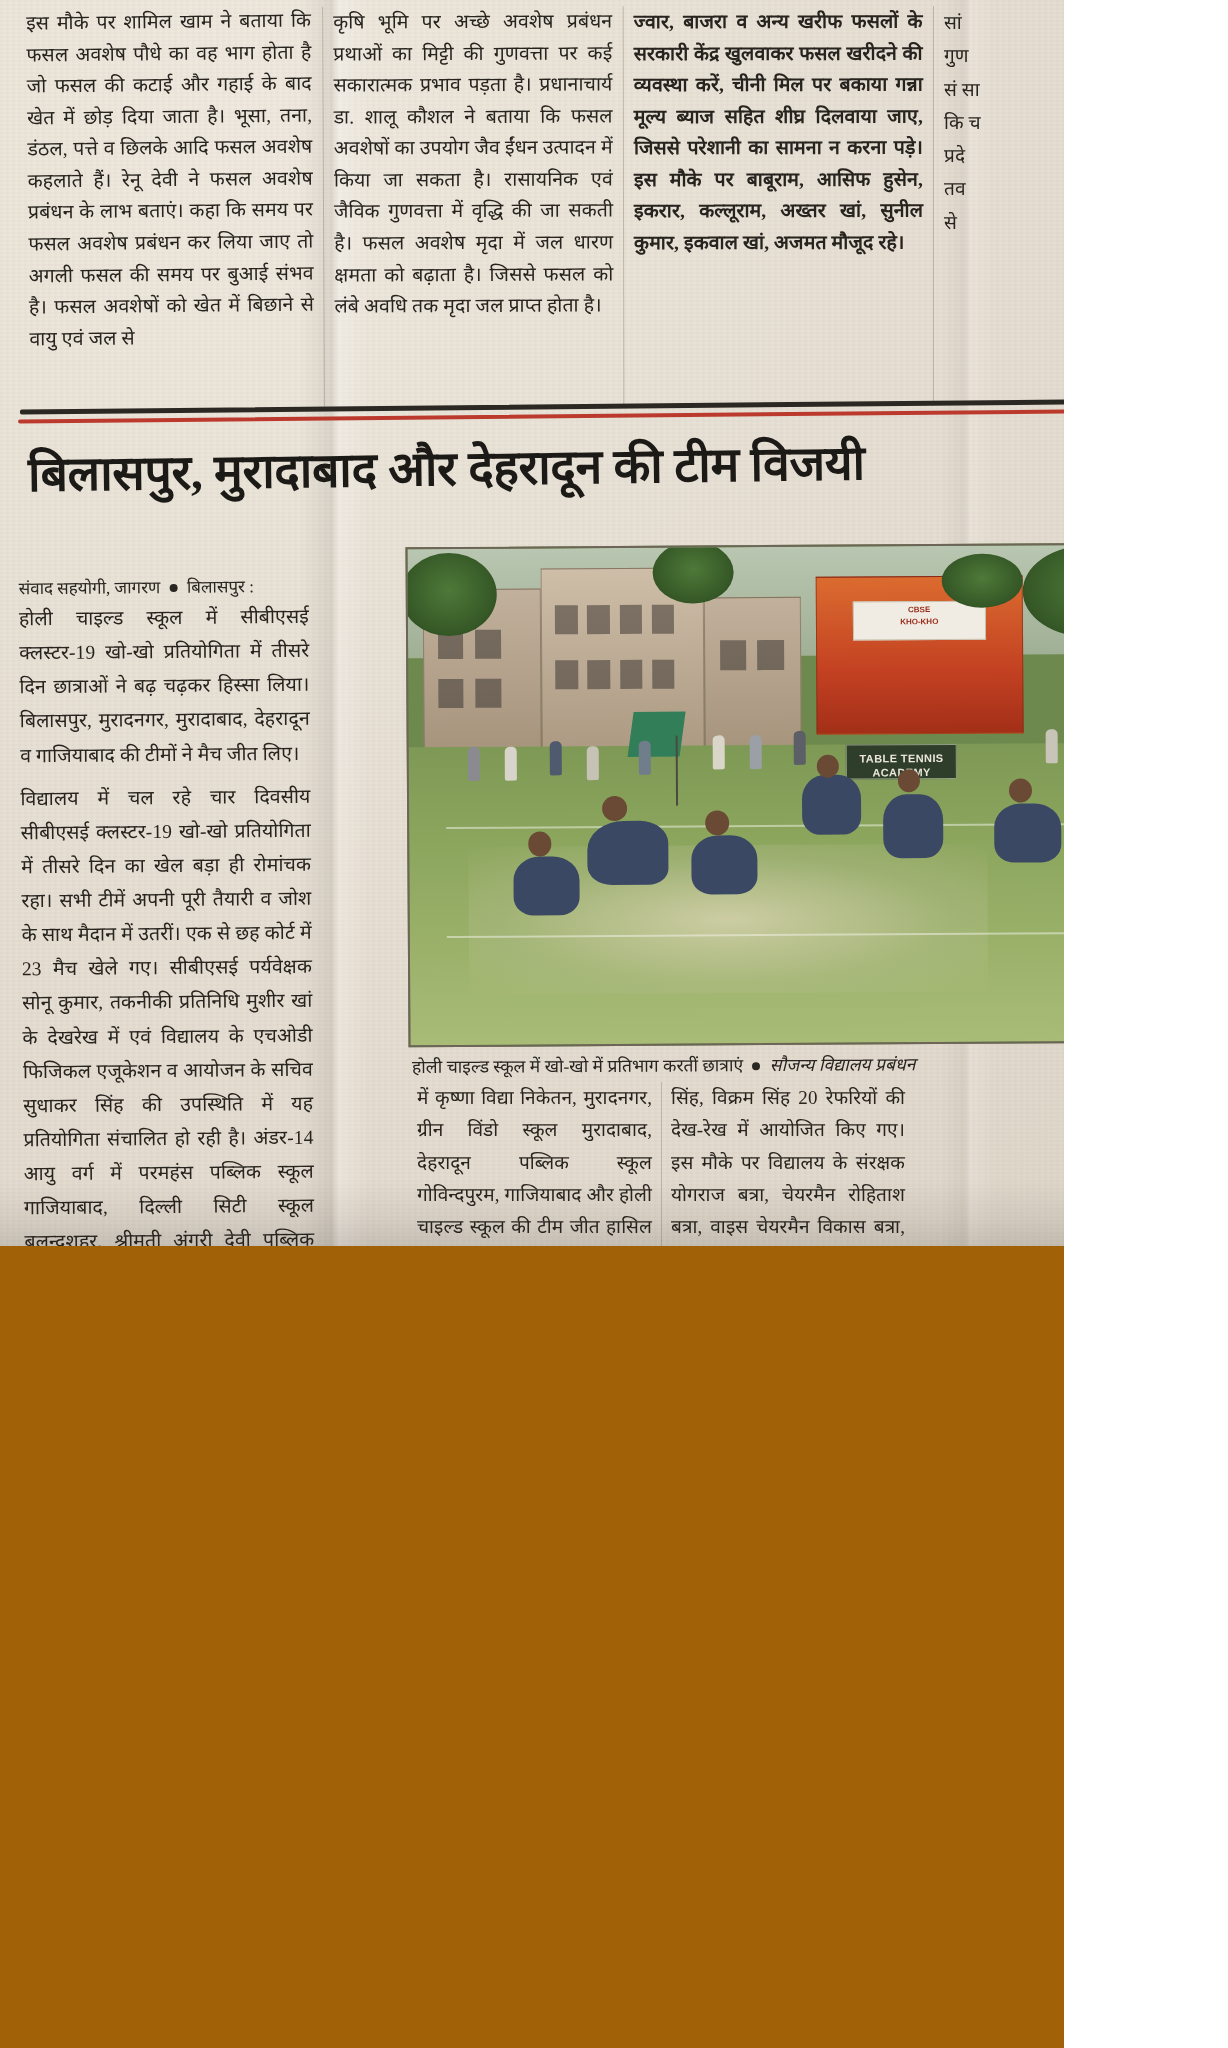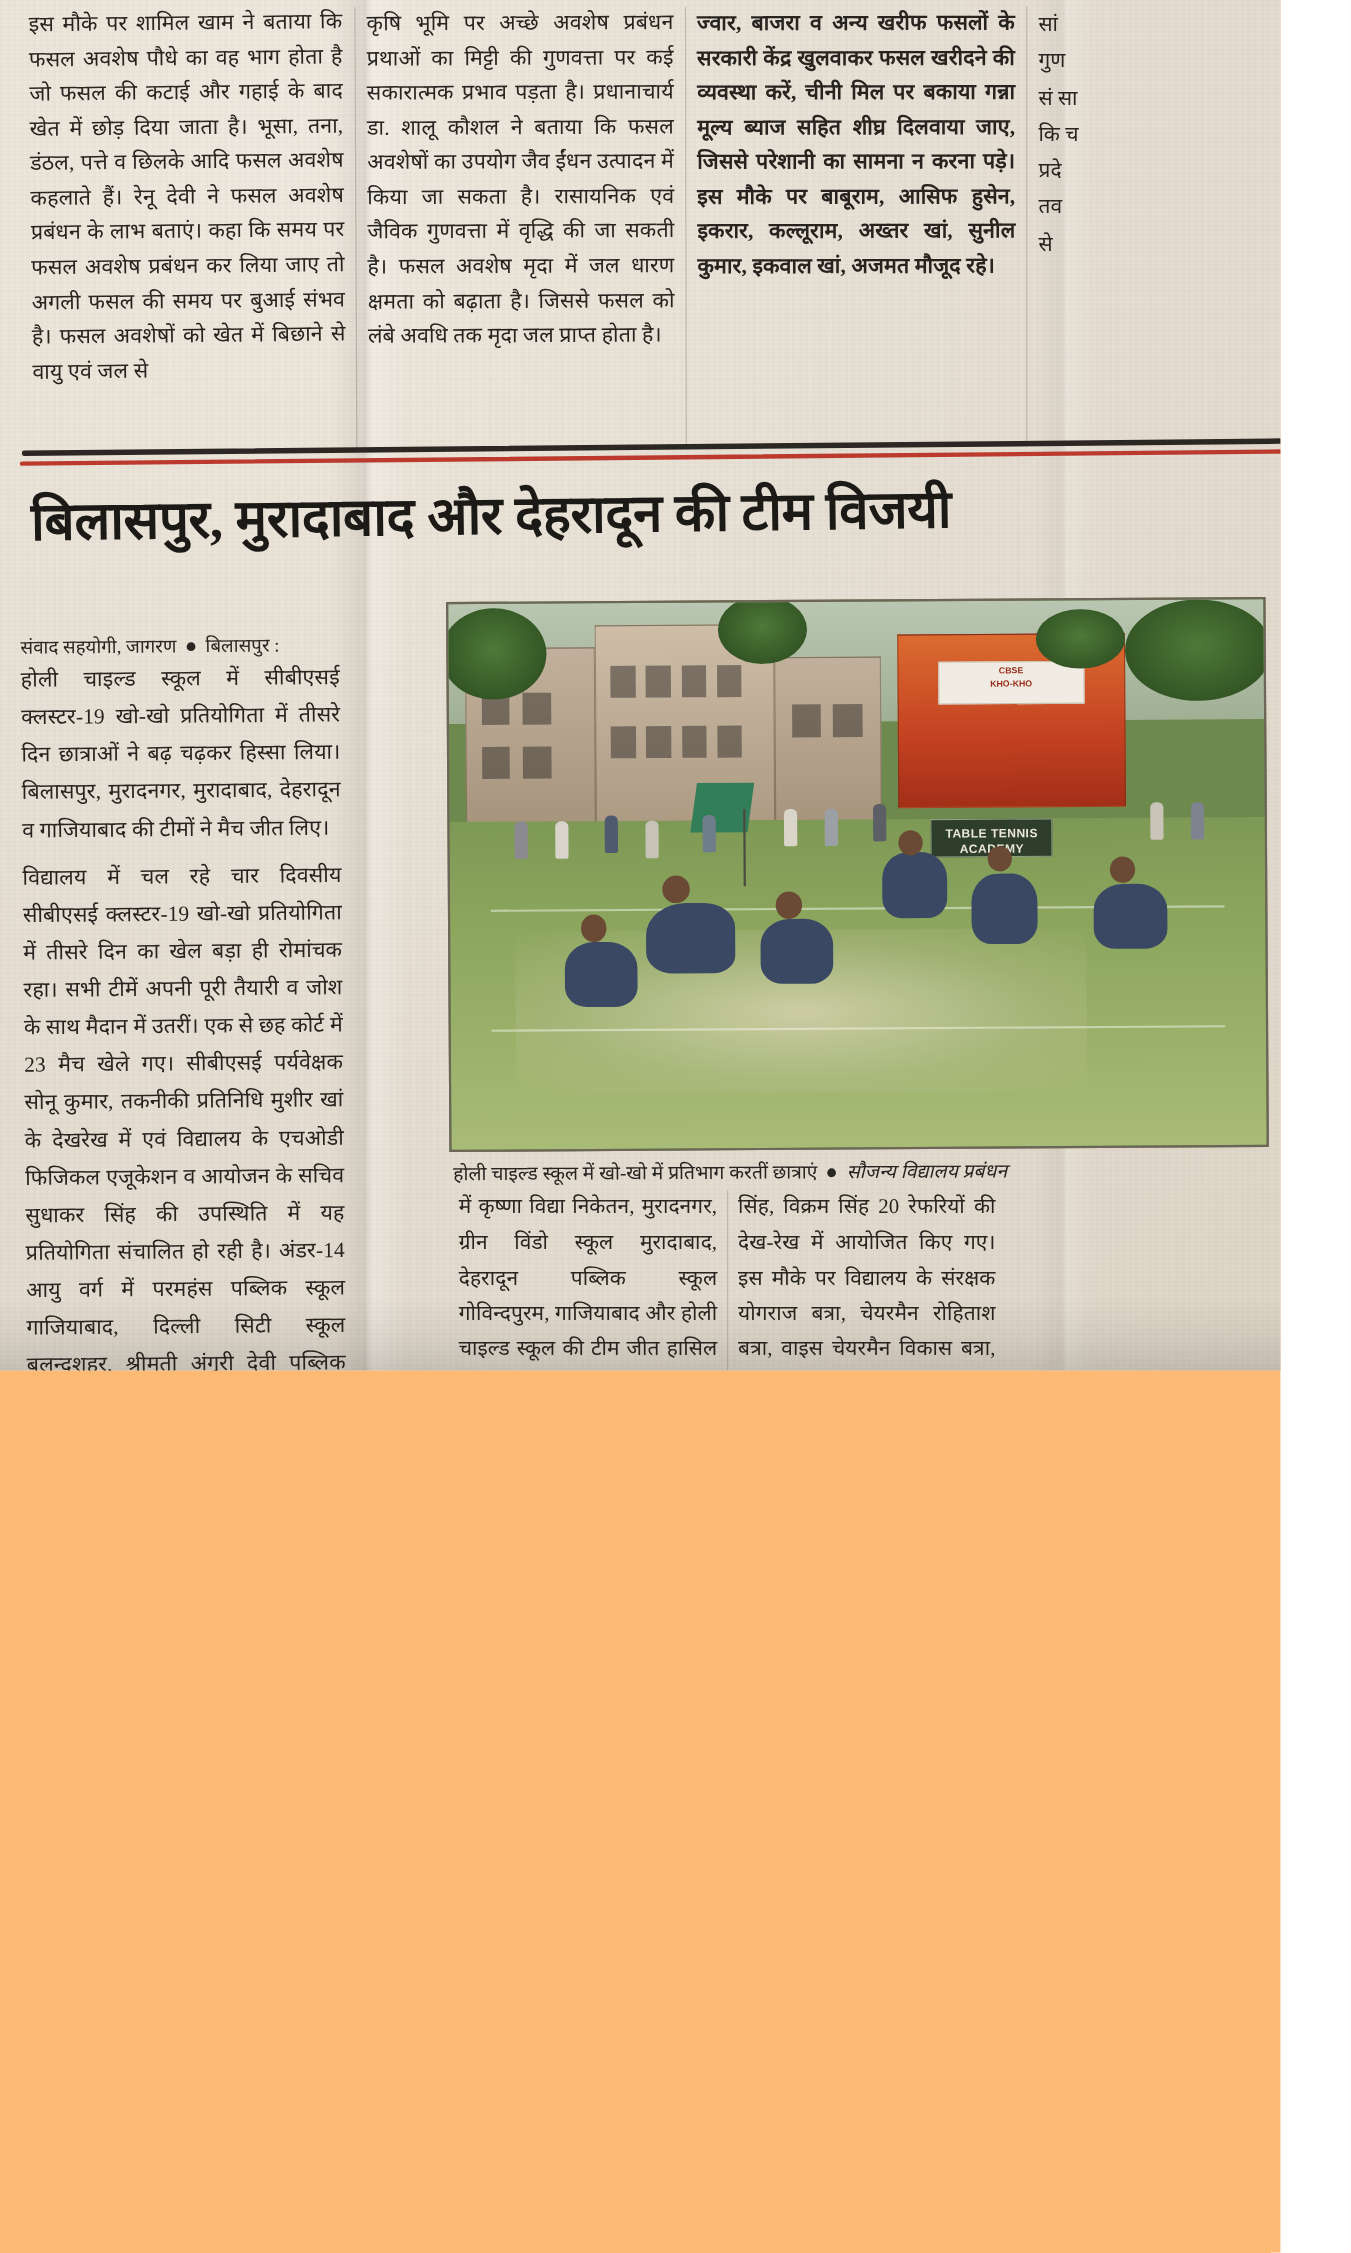--- a/index.html
+++ b/index.html
@@ -3,23 +3,23 @@
 <meta charset="utf-8">
 <style>
   * { box-sizing: border-box; }
   html, body {
     margin: 0; padding: 0;
     background: #ffffff;
     font-family: "Liberation Sans", sans-serif;
   }
   .page {
     position: relative;
-    width: 1164px;
+    width: 1064px;
     height: 2048px;
-    background: #fdba74;
+    background: #a16207;
     overflow: hidden;
   }
 
   
   .clipping {
     position: absolute;
     left: 0; top: 0;
     width: 1228px;
     height: 1246px;
     background:

